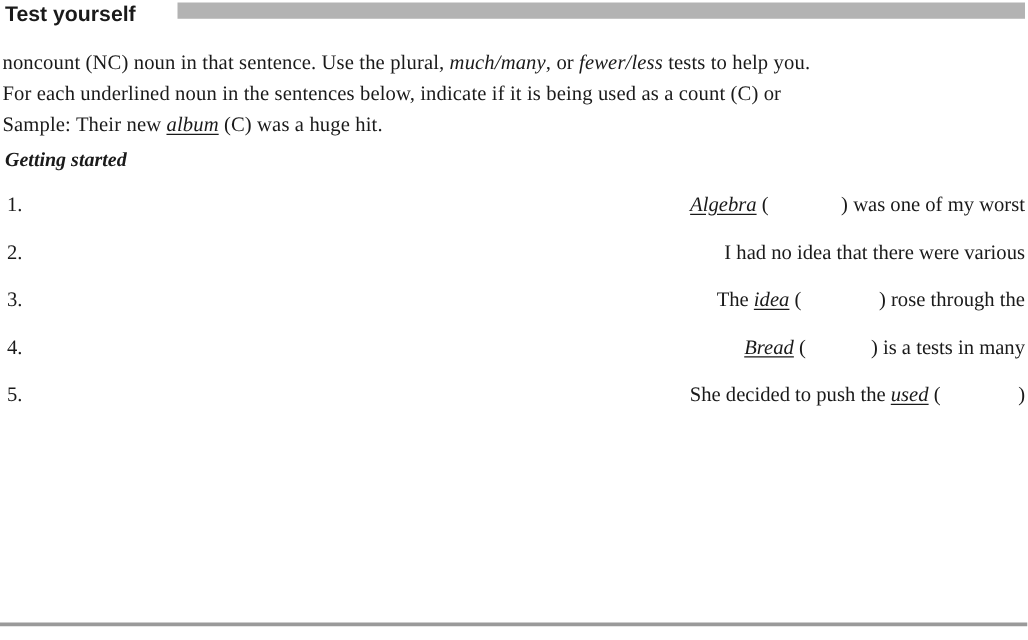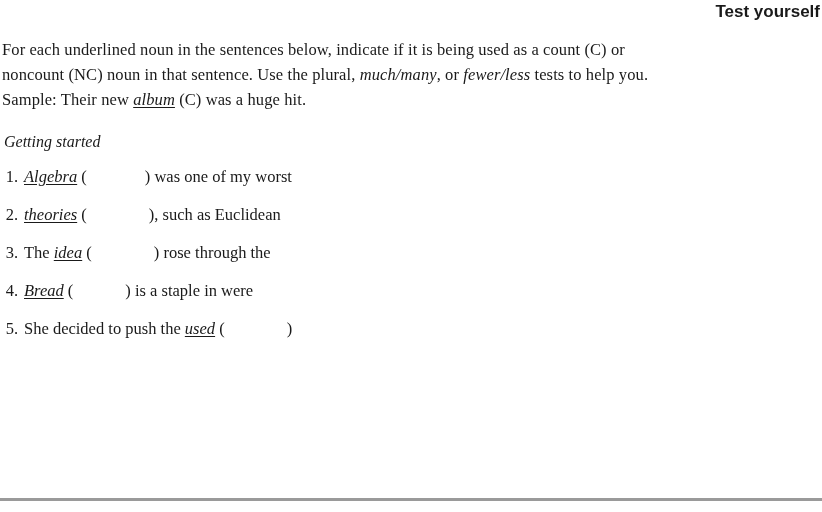--- a/index.html
+++ b/index.html
@@ -17,24 +17,23 @@
   .page {
     position: relative;
     width: 822px;
     height: 512px;
     box-sizing: border-box;
     padding: 0 2px;
   }
   
   .header-row {
     display: flex;
-    align-items: flex-end;
+    align-items: flex-start;
     padding-top: 2px;
     height: 26px;
-    flex-direction: column;
   }
   .header-title {
     font-family: "Liberation Sans", sans-serif;
     font-weight: bold;
     font-size: 17px;
     color: #1a1a1a;
     white-space: nowrap;
     padding-left: 2px;
   }
   .header-bar {
@@ -60,24 +59,24 @@
   .ital {
     font-style: italic;
   }
   .uline {
     text-decoration: underline;
     text-underline-offset: 2px;
     font-style: italic;
   }
   
   .section-heading {
-    font-weight: normal;
+    font-weight: bold;
     font-style: italic;
     font-size: 16px;
-    margin-top: 21px;
+    margin-top: 8px;
     margin-bottom: 2px;
     padding-left: 2px;
   }
   
   .qlist {
     margin: 0;
     padding: 0;
     list-style: none;
   }
   .qitem {
@@ -88,20 +87,21 @@
   }
   .qnum {
     width: 22px;
     flex: 0 0 22px;
     text-align: right;
     padding-right: 6px;
     box-sizing: border-box;
   }
   .qbody {
     flex: 1;
+    text-align: right;
   }
   .qline {
     display: block;
     white-space: pre;
   }
   .gap-sm { display: inline-block; width: 52px; }
   .gap-md { display: inline-block; width: 58px; }
   .gap-lg { display: inline-block; width: 62px; }
   
   .footer-rule {
@@ -117,54 +117,54 @@
 <body>
 
 <div class="page">
 
   <div class="header-row">
     <div class="header-title">Test yourself</div>
     <div class="header-bar"></div>
   </div>
 
   <div class="intro">
+    <span class="line"><span>noncount (NC) noun in that sentence. Use the plural, </span><span class="ital">much/many</span><span>, or </span><span class="ital">fewer/less</span><span> tests to help you.</span></span>
     <span class="line">For each underlined noun in the sentences below, indicate if it is being used as a count (C) or</span>
-    <span class="line"><span>noncount (NC) noun in that sentence. Use the plural, </span><span class="ital">much/many</span><span>, or </span><span class="ital">fewer/less</span><span> tests to help you.</span></span>
     <span class="line"><span>Sample: Their new </span><span class="uline">album</span><span> (C) was a huge hit.</span></span>
   </div>
 
   <div class="section-heading">Getting started</div>
 
   <ol class="qlist">
 
     <li class="qitem">
       <span class="qnum">1.</span>
       <span class="qbody">
         <span class="qline"><span class="uline">Algebra</span><span> (</span><span class="gap-md"></span><span>) was one of my worst</span></span>
       </span>
     </li>
 
     <li class="qitem">
       <span class="qnum">2.</span>
       <span class="qbody">
-        <span class="qline"><span class="uline">theories</span><span> (</span><span class="gap-lg"></span><span>), such as Euclidean</span></span>
+        <span class="qline">I had no idea that there were various</span>
       </span>
     </li>
 
     <li class="qitem">
       <span class="qnum">3.</span>
       <span class="qbody">
         <span class="qline"><span>The </span><span class="uline">idea</span><span> (</span><span class="gap-lg"></span><span>) rose through the</span></span>
       </span>
     </li>
 
     <li class="qitem">
       <span class="qnum">4.</span>
       <span class="qbody">
-        <span class="qline"><span class="uline">Bread</span><span> (</span><span class="gap-sm"></span><span>) is a staple in were</span></span>
+        <span class="qline"><span class="uline">Bread</span><span> (</span><span class="gap-sm"></span><span>) is a tests in many</span></span>
       </span>
     </li>
 
     <li class="qitem">
       <span class="qnum">5.</span>
       <span class="qbody">
         <span class="qline"><span>She decided to push the </span><span class="uline">used</span><span> (</span><span class="gap-lg"></span><span>)</span></span>
       </span>
     </li>
 

